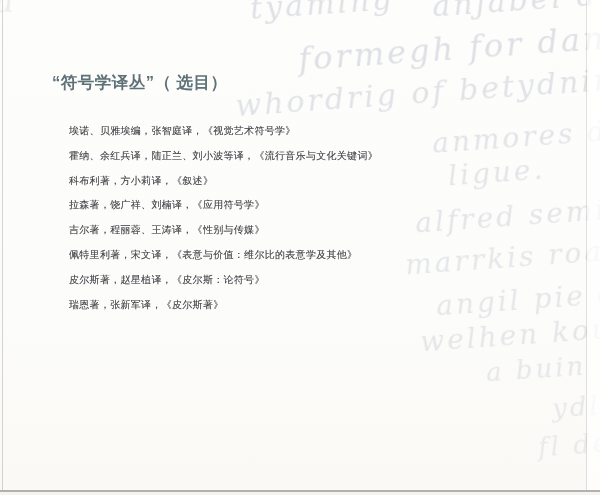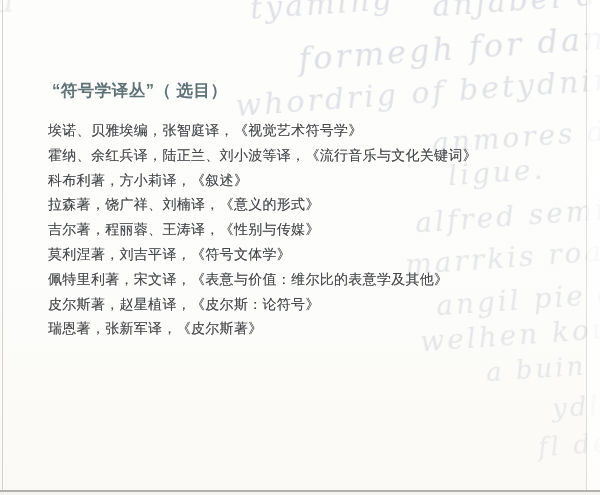--- a/index.html
+++ b/index.html
@@ -68,41 +68,42 @@
   }
 
   
   .content {
     position: absolute;
     inset: 0;
   }
   .series-title {
     position: absolute;
     left: 52px;
-    top: 80px;
+    top: 72px;
     font-family: "Liberation Sans", "DejaVu Sans", sans-serif;
     font-weight: bold;
     font-size: 16.5px;
     letter-spacing: 0.5px;
     color: #5d7176;
   }
   .entry-list {
     position: absolute;
     left: 48px;
     top: 119px;
     right: 30px;
   }
   .entry {
     height: 24.8px;
     line-height: 24.8px;
-    font-size: 14px;
+    font-size: 10px;
     color: #45474b;
     letter-spacing: 0.3px;
     white-space: nowrap;
     text-shadow: 0 0 0.4px rgba(70, 72, 76, 0.45);
+    margin-left: 21px;
   }
 </style>
 </head>
 <body>
 
 <div class="page">
 
   <div class="watermark">
     <span class="wm" style="left:-6px;  top:-16px; font-size:30px; opacity:.55">u</span>
     <span class="wm" style="left:250px; top:-14px; font-size:30px; opacity:.95">tyaming</span>
@@ -120,23 +121,22 @@
     <span class="wm" style="left:538px; top:430px; font-size:26px; opacity:.6">fl de</span>
   </div>
 
   <div class="content">
     <div class="series-title">“符号学译丛”（ 选目）</div>
 
     <div class="entry-list">
       <div class="entry">埃诺、贝雅埃编，张智庭译，《视觉艺术符号学》</div>
       <div class="entry">霍纳、余红兵译，陆正兰、刘小波等译，《流行音乐与文化关键词》</div>
       <div class="entry">科布利著，方小莉译，《叙述》</div>
-      <div class="entry">拉森著，饶广祥、刘楠译，《意义的形式》</div>
+      <div class="entry">拉森著，饶广祥、刘楠译，《应用符号学》</div>
       <div class="entry">吉尔著，程丽蓉、王涛译，《性别与传媒》</div>
-      <div class="entry">莫利涅著，刘吉平译，《符号文体学》</div>
       <div class="entry">佩特里利著，宋文译，《表意与价值：维尔比的表意学及其他》</div>
       <div class="entry">皮尔斯著，赵星植译，《皮尔斯：论符号》</div>
       <div class="entry">瑞恩著，张新军译，《皮尔斯著》</div>
     </div>
   </div>
 
   <div class="edge-right-bright"></div>
   <div class="edge-left"></div>
   <div class="edge-right"></div>
   <div class="edge-bottom"></div>

